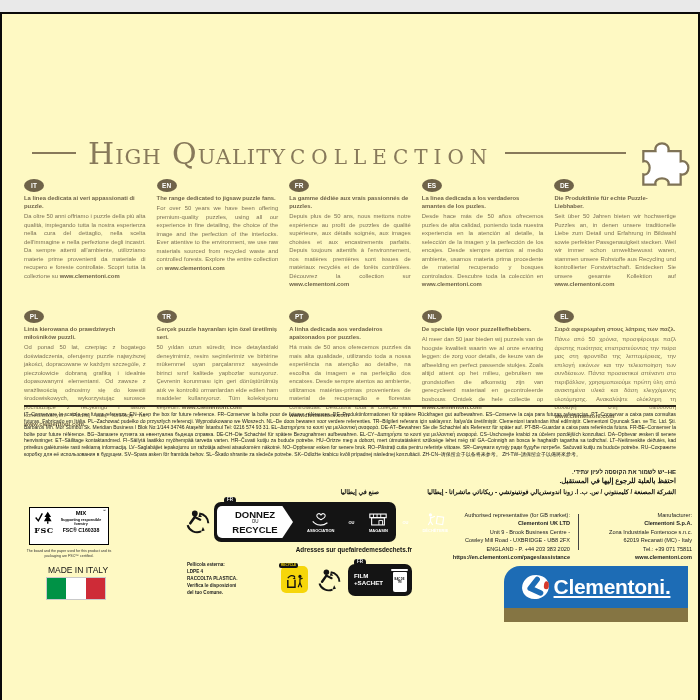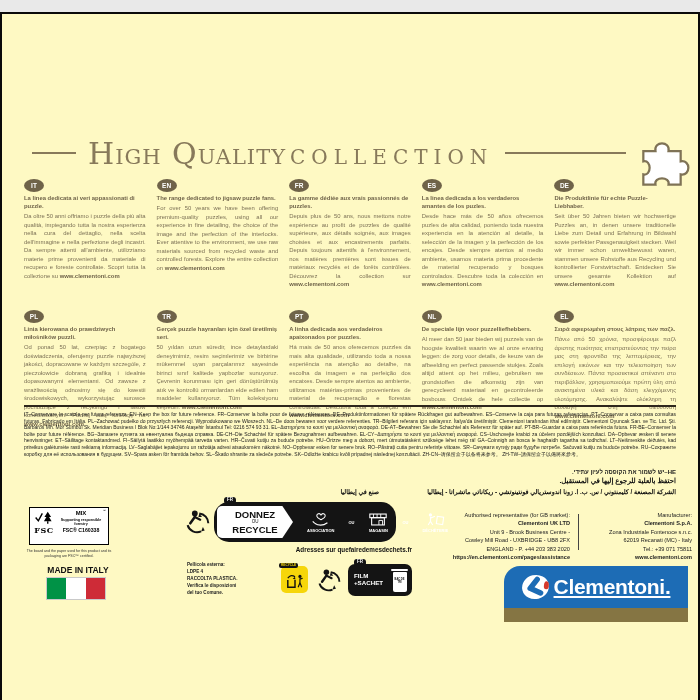--- a/index.html
+++ b/index.html
@@ -42,29 +42,29 @@
             display:flex; align-items:flex-start; padding:2px 2px; gap:0; background:#fff; }
   .fscleft { width:24px; display:flex; flex-direction:column; align-items:center; }
   .fsctxt { font-family:"DejaVu Serif",serif; font-size:8px; font-weight:bold; letter-spacing:0.5px; color:#000; }
   .fscright { flex:1; text-align:center; line-height:1.25; color:#000; }
   .fmix { font-size:6px; font-weight:bold; }
   .fsup { font-size:3.6px; font-weight:bold; }
   .fcode { font-size:5.2px; font-weight:bold; margin-top:1px; }
   .ftm { position:absolute; top:1px; right:2px; font-size:3.5px; }
   .fsccap { position:absolute; left:16px; top:535px; width:102px; font-size:3.6px; text-align:center;
             color:#333; line-height:1.3; }
-  .mii { position:absolute; left:34px; top:551px; width:84px; text-align:center; font-weight:bold;
+  .mii { position:absolute; left:34px; top:551px; width:84px; text-align:center; font-weight:normal;
          font-size:8.5px; color:#111; }
   .flag { position:absolute; left:44px; top:563px; width:60px; height:23px; display:flex; border:1px solid #c9c9c9; }
   .flag div { flex:1; }
 
   
   .triman { position:absolute; }
   .donnez { position:absolute; left:212px; top:488px; width:182px; height:40px; background:#141414;
-            border-radius:15px; display:flex; align-items:center; padding:0 5px 0 3px; gap:14px; }
+            border-radius:7px; display:flex; align-items:center; padding:0 5px 0 3px; gap:14px; }
   .frtab { position:absolute; top:-5px; left:10px; background:#141414; color:#fff; font-size:4.5px;
            font-weight:bold; padding:1px 3px; border-radius:3px; line-height:1; }
   .dz-white { width:76px; height:32px; background:#fff; border-radius:5px 0 0 5px;
               clip-path:polygon(0 0, 86% 0, 100% 50%, 86% 100%, 0 100%);
               display:flex; flex-direction:column; align-items:center; justify-content:center; color:#111; flex:none; }
   .dz1 { font-size:9.5px; font-weight:bold; line-height:1; }
   .dzou { font-size:4.5px; line-height:1.3; }
   .opt { display:flex; flex-direction:column; align-items:center; color:#fff; width:32px; }
   .optlab { font-size:4px; font-weight:bold; margin-top:1px; white-space:nowrap; }
   .ousep { color:#fff; font-size:4px; font-weight:bold; }

